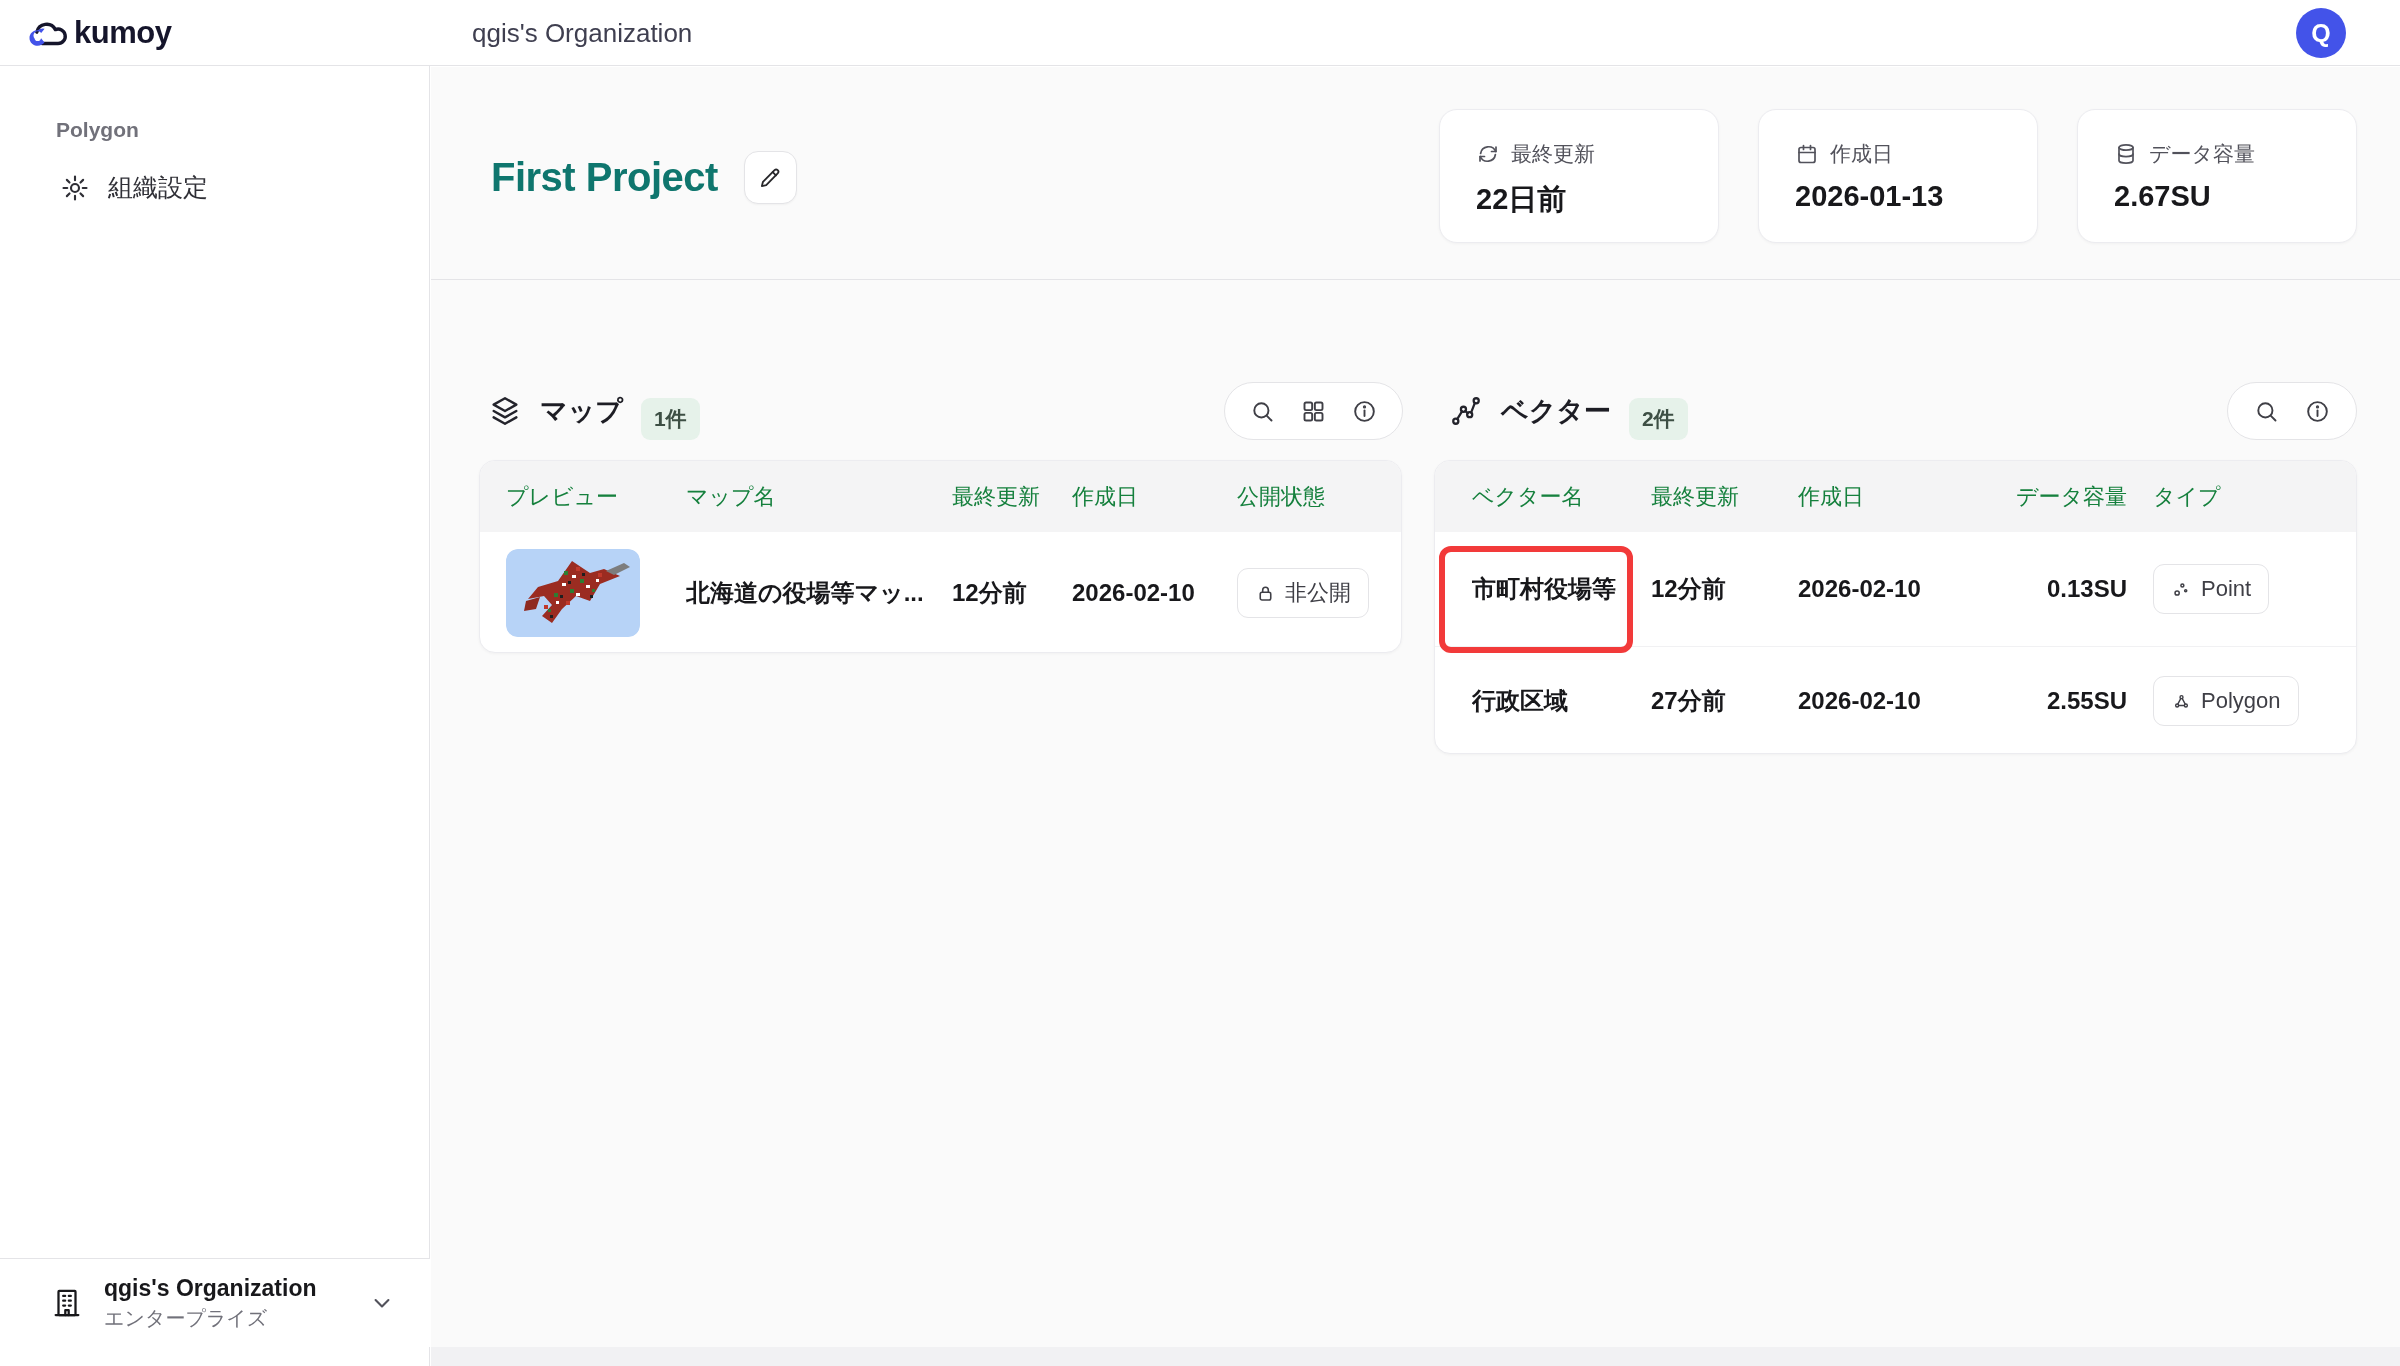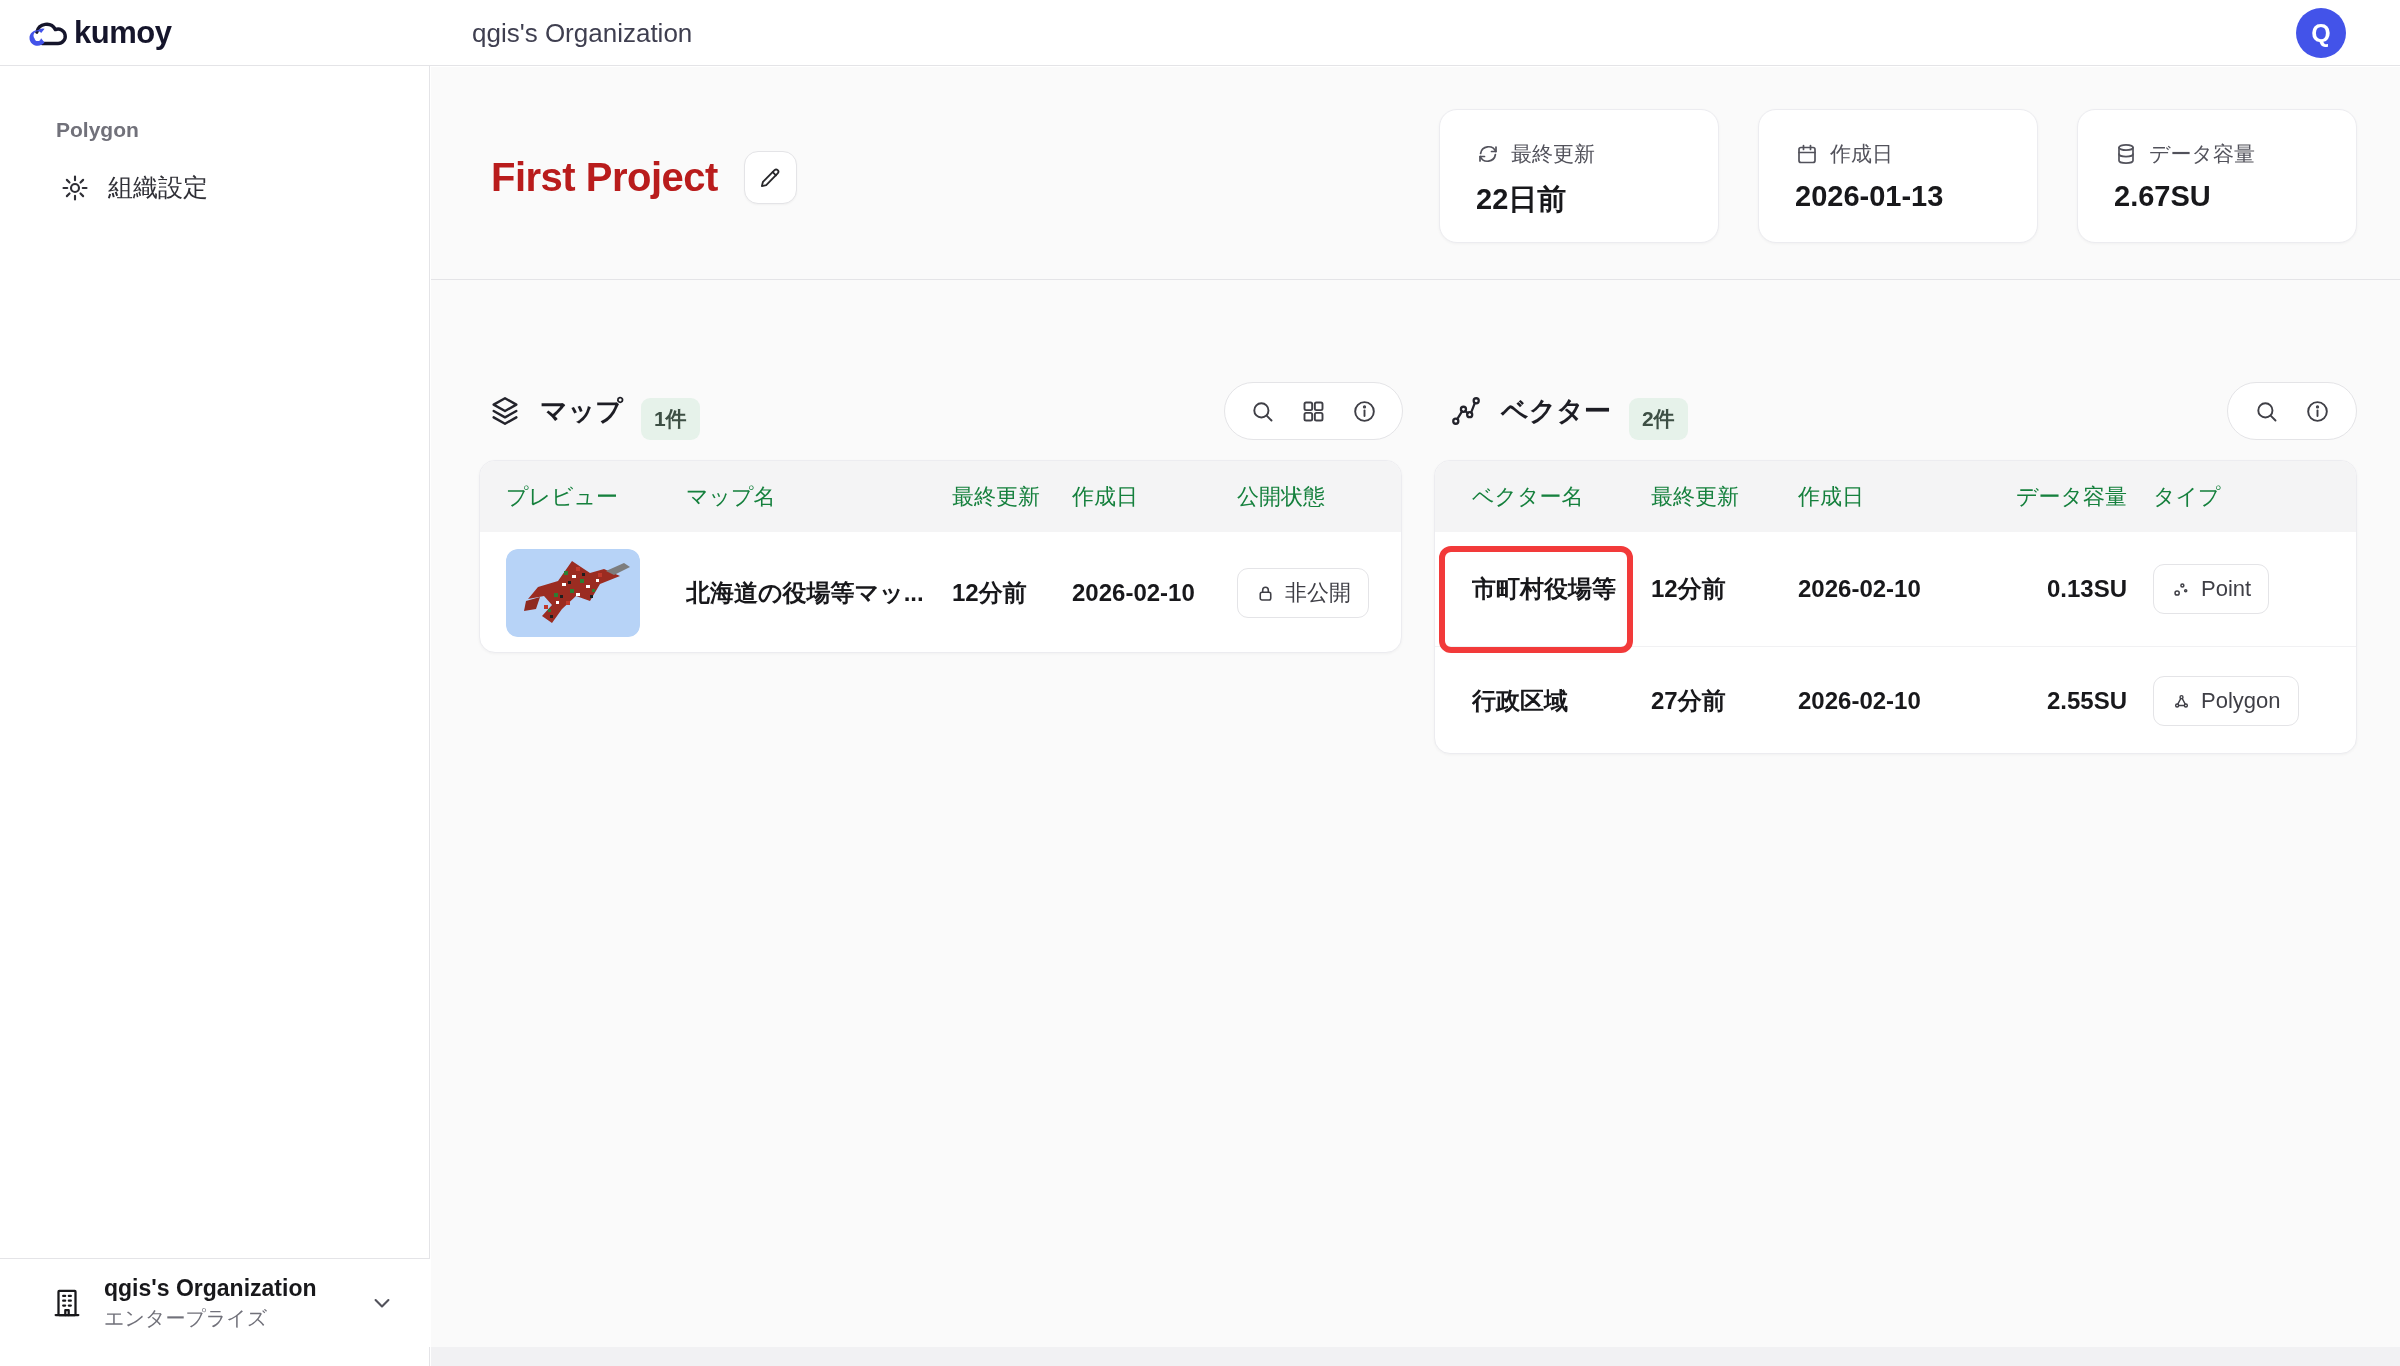--- a/index.html
+++ b/index.html
@@ -21,21 +21,21 @@
   .side-item .ic { width:30px; height:30px; color:#2f2f36; }
   .org-switcher { position:absolute; left:0; bottom:19px; width:430px; border-top:1px solid #e4e4e7; height:89px; display:flex; align-items:center; padding:0 34px 0 50px; gap:20px; cursor:pointer; background:#fff; }
   .org-switcher .meta { flex:1; min-width:0; }
   .org-name { font-size:23px; font-weight:700; color:#18181b; }
   .org-plan { font-size:20px; color:#71717a; margin-top:3px; }
 
   
   .main { position:absolute; left:431px; top:67px; width:1969px; height:1280px; background:#fafafa; }
   .project-head { position:absolute; left:0; top:0; width:1969px; height:213px; border-bottom:1px solid #e4e4e7; }
   .project-title-row { position:absolute; left:60px; top:84px; display:flex; align-items:center; gap:26px; }
-  .project-title { font-size:40px; font-weight:800; color:#b91c1c; letter-spacing:-0.5px; }
+  .project-title { font-size:40px; font-weight:800; color:#0f766e; letter-spacing:-0.5px; }
   .edit-btn { width:53px; height:53px; background:#fff; border:1px solid #e4e4e7; border-radius:14px; display:flex; align-items:center; justify-content:center; color:#27272a; cursor:pointer; box-shadow:0 1px 2px rgba(0,0,0,.04); }
 
   .stat-cards { position:absolute; right:43px; top:42px; display:flex; gap:39px; }
   .stat-card { width:280px; height:134px; background:#fff; border:1px solid #ececf0; border-radius:18px; padding:30px 0 0 36px; box-shadow:0 1px 3px rgba(0,0,0,.04); }
   .stat-label { display:flex; align-items:center; gap:11px; font-size:21px; color:#52525b; }
   .stat-label .ic { width:24px; height:24px; color:#52525b; }
   .stat-value { margin-top:12px; font-size:29px; font-weight:700; color:#18181b; }
 
   .section-head { position:absolute; top:315px; height:58px; display:flex; align-items:center; gap:18px; }
   .section-head .ic { width:34px; height:34px; color:#23232b; }

